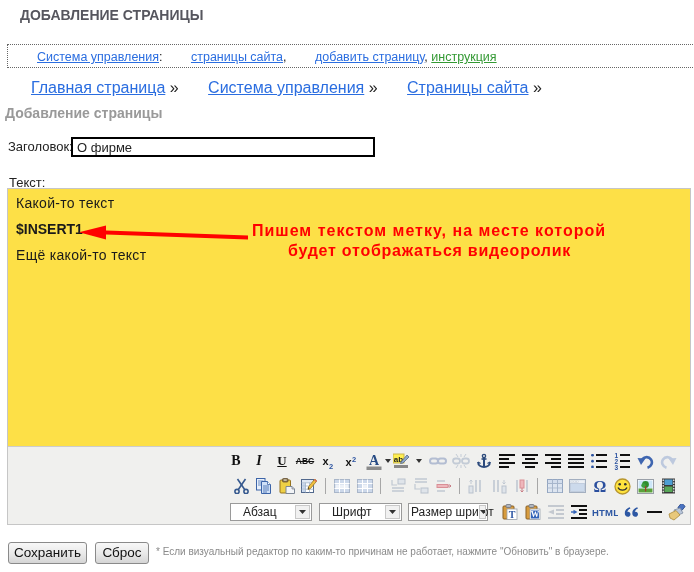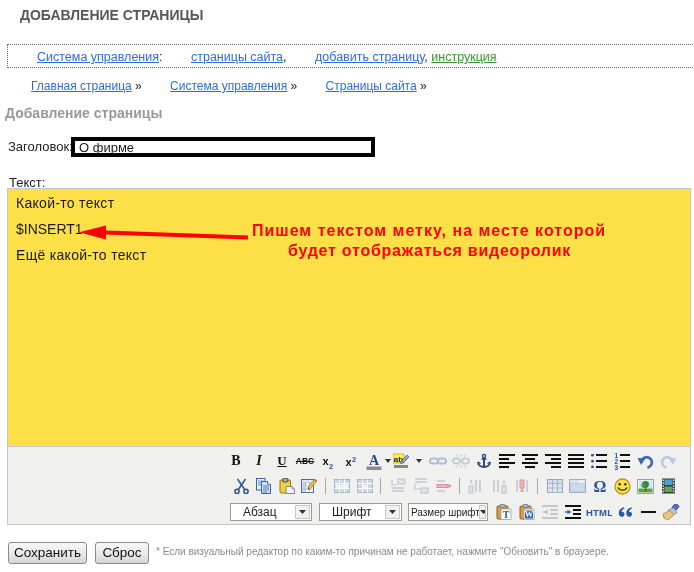--- a/index.html
+++ b/index.html
@@ -2,24 +2,24 @@
 <html><head>
 <meta charset="utf-8">
 <style>
 html,body{margin:0;padding:0;background:#fff;}
 body{width:694px;height:572px;position:relative;font-family:"Liberation Sans",sans-serif;overflow:hidden;}
 a{text-decoration:underline;}
 .blue{color:#2a6de0;margin-left:25px;}
 .green{color:#339933;}
 .h1{position:absolute;left:20px;top:7px;font-size:14px;font-weight:bold;color:#56565e;}
 .navbox{position:absolute;left:7px;top:44px;width:688px;height:24px;border:1px dotted #666;box-sizing:border-box;font-size:12.5px;color:#222;padding-left:4px;line-height:22px;padding-top:1px;}
-.crumbs{position:absolute;left:6px;top:79px;font-size:12px;color:#222;text-align:right;}
+.crumbs{position:absolute;left:6px;top:79px;font-size:16px;color:#222;text-align:right;}
 .h2{position:absolute;left:5px;top:105px;font-size:14px;font-weight:bold;color:#999;}
 .lblz{position:absolute;left:8px;top:139px;font-size:13px;color:#222;}
-.inp{position:absolute;left:71px;top:137px;width:304px;height:20px;box-sizing:border-box;border:4px solid #000000;font-size:13px;font-family:"Liberation Sans",sans-serif;padding:2px 4px;color:#222;}
+.inp{position:absolute;left:71px;top:137px;width:304px;height:20px;box-sizing:border-box;border:2px solid #000000;font-size:13px;font-family:"Liberation Sans",sans-serif;padding:2px 4px;color:#222;}
 .lblt{position:absolute;left:9px;top:175px;font-size:13px;color:#222;}
 .editor{position:absolute;left:7px;top:188px;width:684px;height:337px;box-sizing:border-box;border:1px solid #c6c6c6;background:#fde047;}
 .etext{position:absolute;left:8px;top:6px;font-size:14px;color:#1a1a1a;letter-spacing:0.3px;}
 .etext div{height:25.8px;}
 .redtxt{position:absolute;white-space:nowrap;font-size:16px;font-weight:bold;color:#f00;line-height:18px;}
 .toolbar{position:absolute;left:0;bottom:0;width:100%;height:78px;background:#f0f0ee;border-top:1px solid #ccc;box-sizing:border-box;}
 .trow{position:absolute;height:26px;display:flex;align-items:center;}
 .r1{top:1px;left:218px;}
 .r2{top:26px;left:223px;}
 .r2 .tb{margin-right:2.8px;}
@@ -39,21 +39,21 @@
 <div class="h1">ДОБАВЛЕНИЕ СТРАНИЦЫ</div>
 <div class="navbox"><a class="blue">Система управления</a>: <a class="blue">страницы сайта</a>, <a class="blue">добавить страницу</a>, <a class="green">инструкция</a></div>
 <div class="crumbs"><a class="blue">Главная страница</a> » <a class="blue">Система управления</a> » <a class="blue">Страницы сайта</a> »</div>
 <div class="h2">Добавление страницы</div>
 <div class="lblz">Заголовок:</div>
 <input class="inp" value="О фирме" style="">
 <div class="lblt">Текст:</div>
 <div class="editor">
   <div class="etext">
       <div>Какой-то текст</div>
-      <div style="letter-spacing:0;">$INSERT1</div>
+      <div style="letter-spacing:0;font-weight:bold;">$INSERT1</div>
       <div>Ещё какой-то текст</div>
     </div>
   <svg style="position:absolute;left:60px;top:26px;" width="200" height="30" viewBox="0 0 200 30">
     <polygon points="11,17.3 38,10.5 38,15.5 180,20.5 180,24.5 38,19.5 38,24.5" fill="#f00"></polygon>
   </svg>
   <div class="redtxt" style="left:244px;top:32.5px;letter-spacing:1.0px;">Пишем текстом метку, на месте которой</div>
   <div class="redtxt" style="left:280px;top:52.5px;letter-spacing:0.76px;">будет отображаться видеоролик</div>
   <div class="toolbar">
     <div class="trow r1" id="row1">
       <span class="tb" style="font:bold 14px 'Liberation Serif';color:#111;">B</span>
@@ -403,21 +403,21 @@
       <span class="sel" style="width:82px;margin-right:7px;">Абзац<span class="db">
             <svg width="7" height="4">
               <polygon points="0,0 7,0 3.5,4" fill="#333"></polygon>
             </svg>
           </span></span>
       <span class="sel" style="width:83px;margin-right:6px;">Шрифт<span class="db">
             <svg width="7" height="4">
               <polygon points="0,0 7,0 3.5,4" fill="#333"></polygon>
             </svg>
           </span></span>
-      <span class="sel" style="width:80px;margin-right:6px;white-space:nowrap;font-size:10px;padding-left:2px;">Размер шрифт<span class="db" style="width:7px;">
+      <span class="sel" style="width:80px;margin-right:12px;white-space:nowrap;font-size:12px;padding-left:2px;">Размер шрифт<span class="db" style="width:7px;">
             <svg width="7" height="4">
               <polygon points="0,0 7,0 3.5,4" fill="#333"></polygon>
             </svg>
           </span></span>
       <span class="tb">
           <svg width="16" height="16" viewBox="0 0 16 16">
             <rect x="1" y="2" width="11" height="13" rx="1" fill="#d89c3e" stroke="#8a6125" stroke-width="1"></rect>
             <rect x="4" y="0.5" width="5" height="3" rx="1" fill="#b0b6bf" stroke="#6e747d" stroke-width="0.8"></rect>
             <rect x="5" y="5" width="10" height="10.5" fill="#fff" stroke="#9aa2ad" stroke-width="0.8"></rect>
             <text x="10" y="13.5" text-anchor="middle" font-family="Liberation Serif" font-size="10" font-weight="bold" fill="#2d57a3">T</text>

